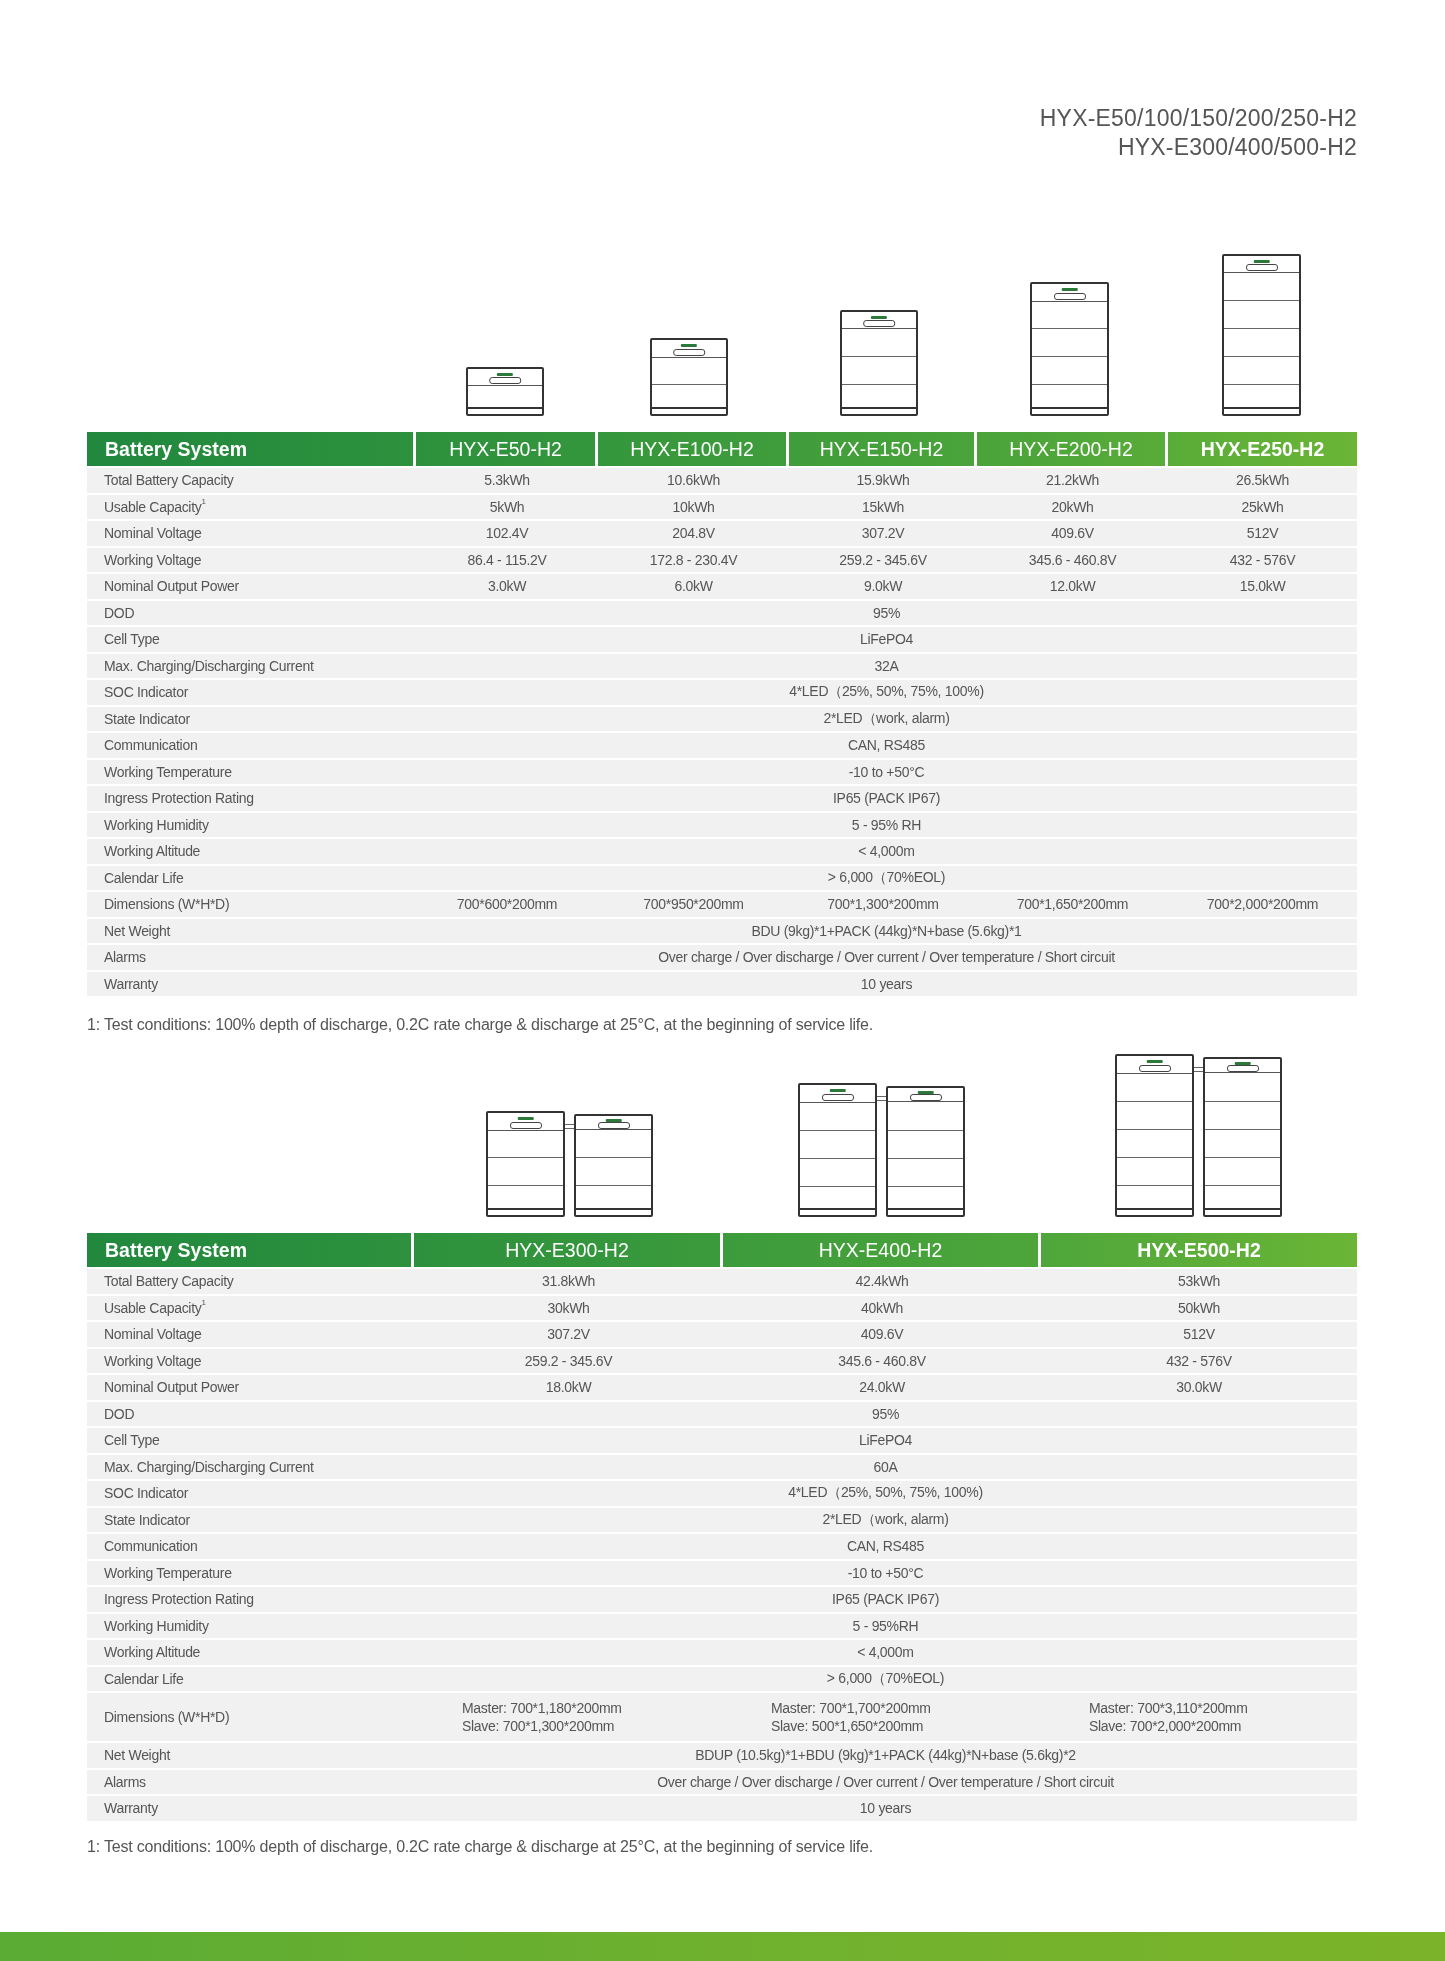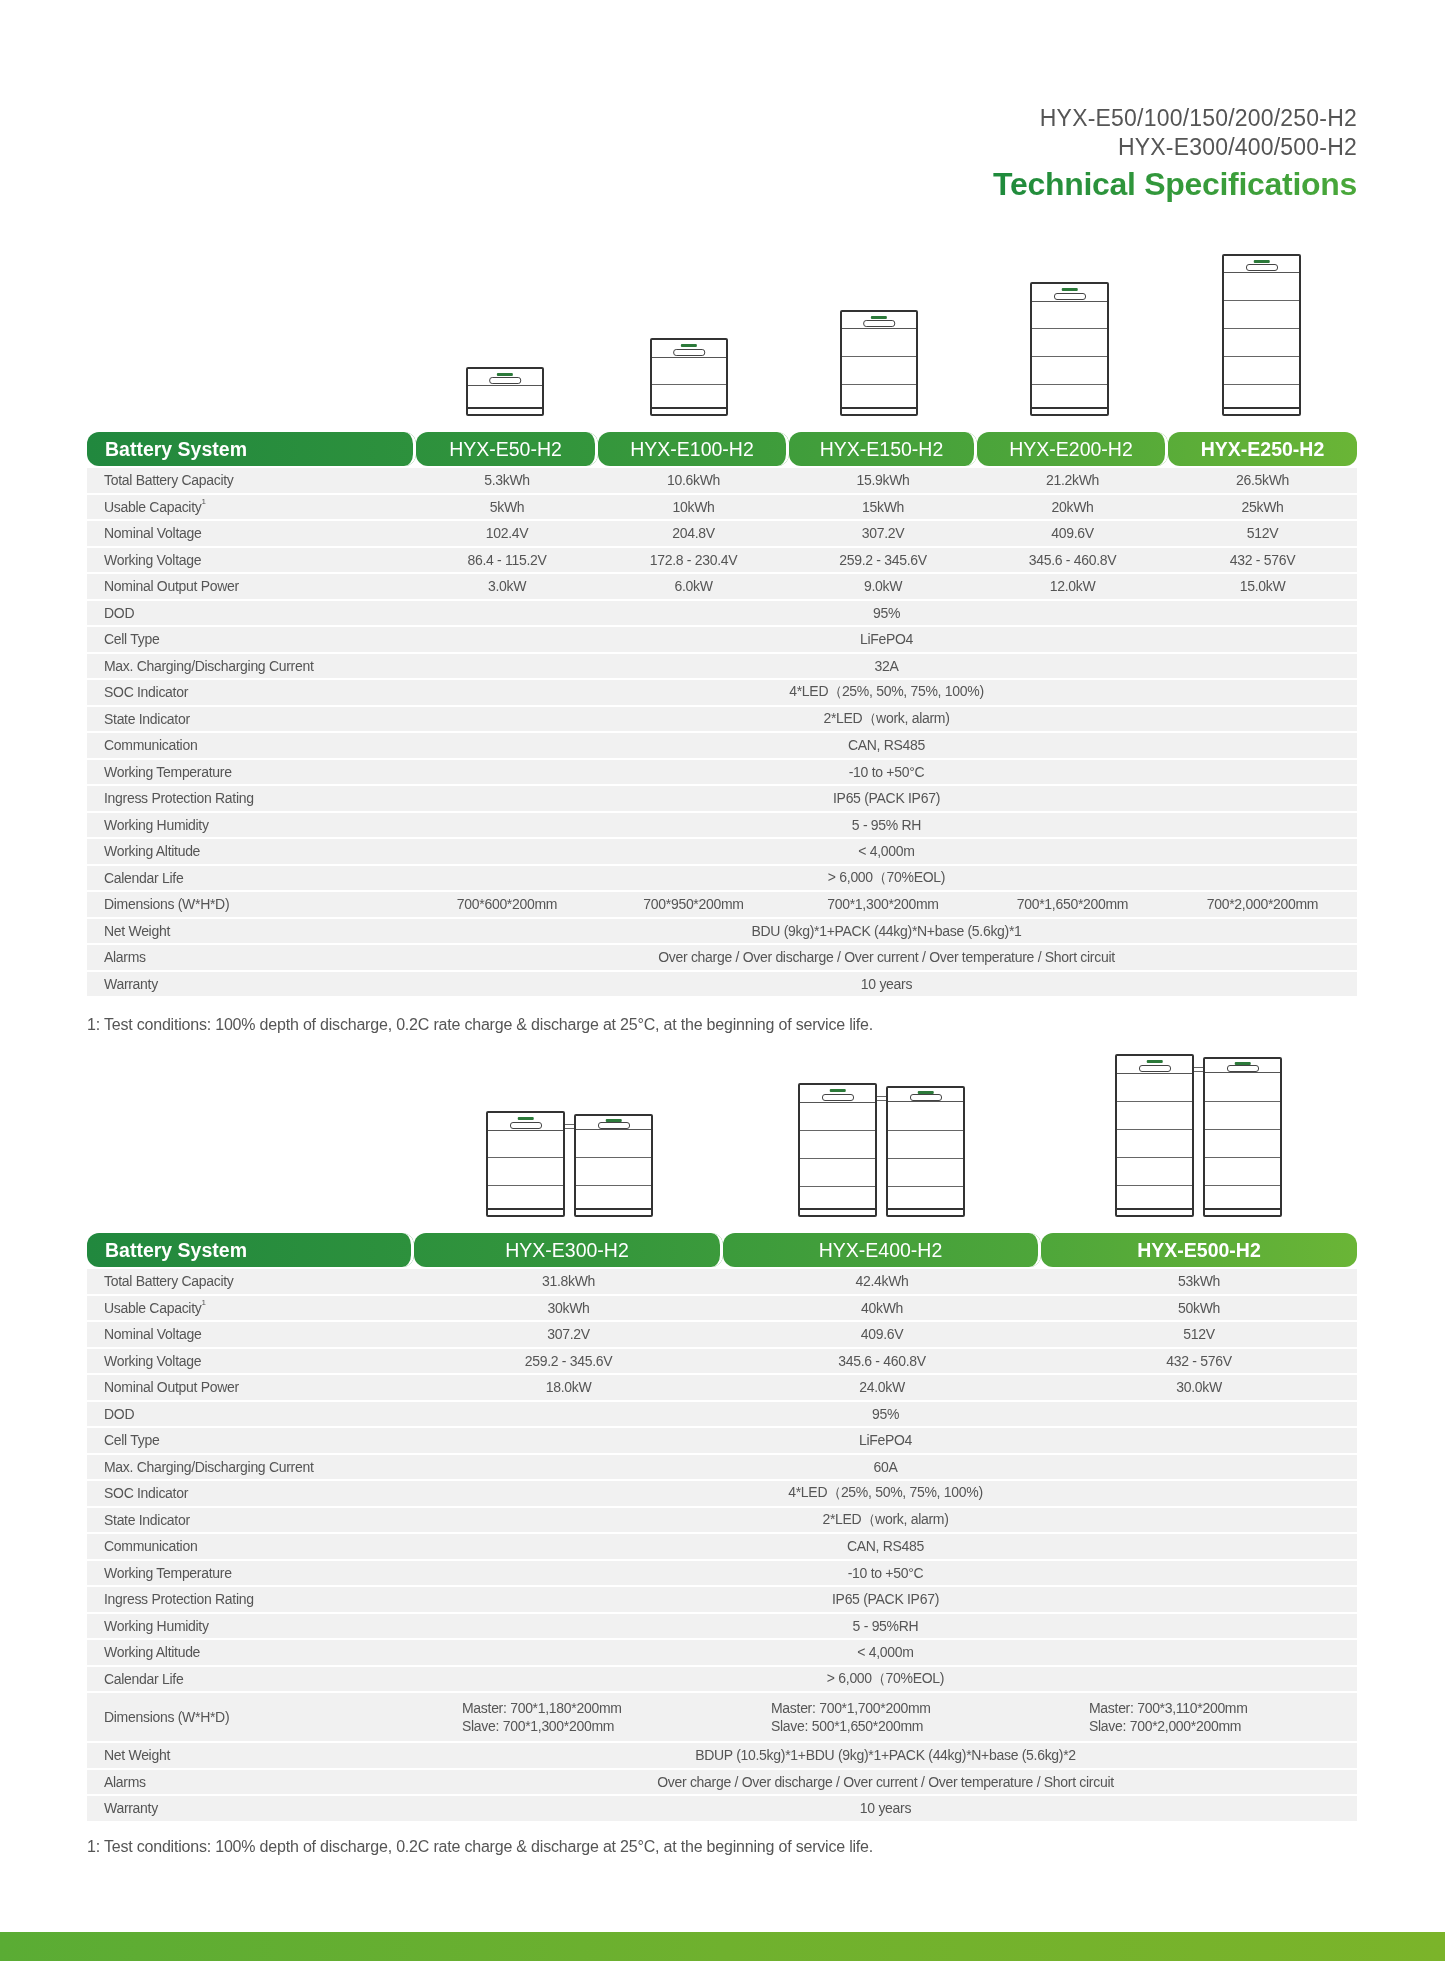--- a/index.html
+++ b/index.html
@@ -10,39 +10,38 @@
      background:linear-gradient(90deg,#1e8a3c,#4aa83a); -webkit-background-clip:text; background-clip:text; color:transparent; letter-spacing:-0.3px; }
   .cab { position:absolute; border:2px solid #333; background:#fff; box-sizing:border-box; border-radius:2px; }
   .cab .head { position:absolute; left:0; right:0; top:0; border-bottom:1.5px solid #555; }
   .cab .handle { position:absolute; left:50%; transform:translateX(-50%); width:40%; height:5px; border:1.3px solid #444; border-radius:3px; }
   .cab .logo { position:absolute; left:50%; transform:translateX(-50%); width:22%; height:3px; background:#2c7a3a; border-radius:1px; }
   .cab .div { position:absolute; left:0; right:0; border-top:1.5px solid #666; }
   .cab .base { position:absolute; left:0; right:0; bottom:0; height:5px; border-top:2px solid #333; }
   .link { position:absolute; height:3px; border-top:1px solid #666; border-bottom:1px solid #666; }
 
   table.spec { position:absolute; left:87px; width:1270px; border-collapse:separate; border-spacing:0 0; table-layout:fixed; }
-  table.spec th { height:34px; color:#fff; font-size:19.5px; font-weight:normal; text-align:center; padding:0; border-right:3px solid #fff;border-radius:12px; }
+  table.spec th { height:34px; color:#fff; font-size:19.5px; font-weight:normal; text-align:center; padding:0; border-right:3px solid #fff; }
   table.spec th:last-child { border-right:none;font-weight:bold; }
   table.spec th.lbl { text-align:left; padding-left:18px; font-weight:bold; }
   table.spec td { background:#f1f1f1; font-size:14px; color:#555; text-align:center; padding:0; border-top:2px solid #fff; height:24.5px; letter-spacing:-0.3px; }
   table.spec td.lbl { text-align:left; padding-left:17px; }
   table.spec td.tall { height:48px; line-height:18px; }
   table.spec td.dimcell { text-align:left; padding-left:48px; }
   .hdr-row { background:linear-gradient(90deg,#21883e 0%,#34963c 40%,#4ea63a 75%,#6ab536 100%); }
   sup { font-size:8px; vertical-align:top; position:relative; top:-2px; }
   .foot { position:absolute; left:87px; font-size:16px; color:#555; letter-spacing:-0.2px; }
   .band { position:absolute; left:0; right:0; top:1932px; height:29px; background:linear-gradient(90deg,#5aac34,#6fb12e 50%,#7bb42a); }
 </style>
 </head>
 <body>
 
 <div class="title-block">
   <div class="sub">HYX-E50/100/150/200/250-H2</div>
   <div class="sub">HYX-E300/400/500-H2</div>
-  <div class="main">Technical Specifications</div>
 </div>
 
 <div>
   <div class="cab" style="left:466px;top:367px;width:78px;height:49px;">
     <div class="head" style="height:16px;"></div>
       <div class="logo" style="top:4px;"></div>
       <div class="handle" style="top:8px;"></div>
       <div class="base"></div>
   </div>
   <div class="cab" style="left:650px;top:338px;width:78px;height:78px;">

